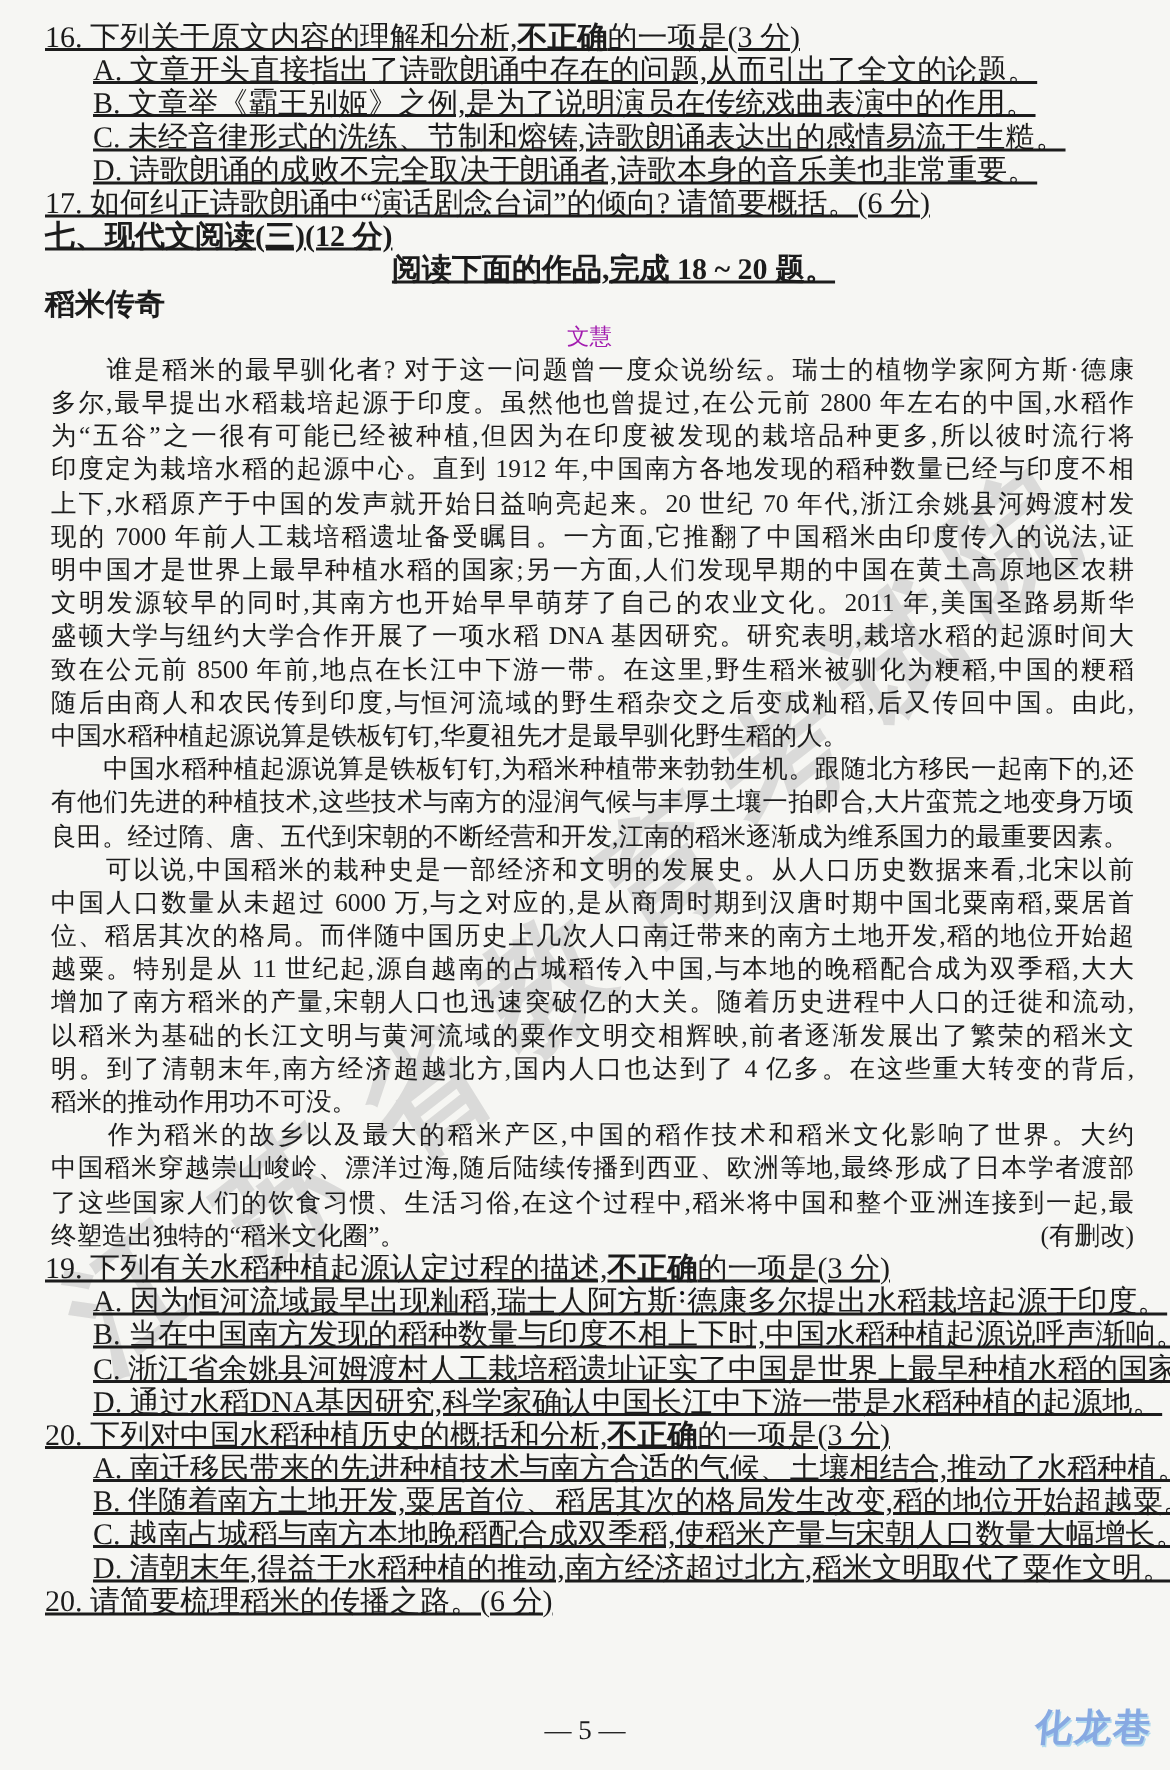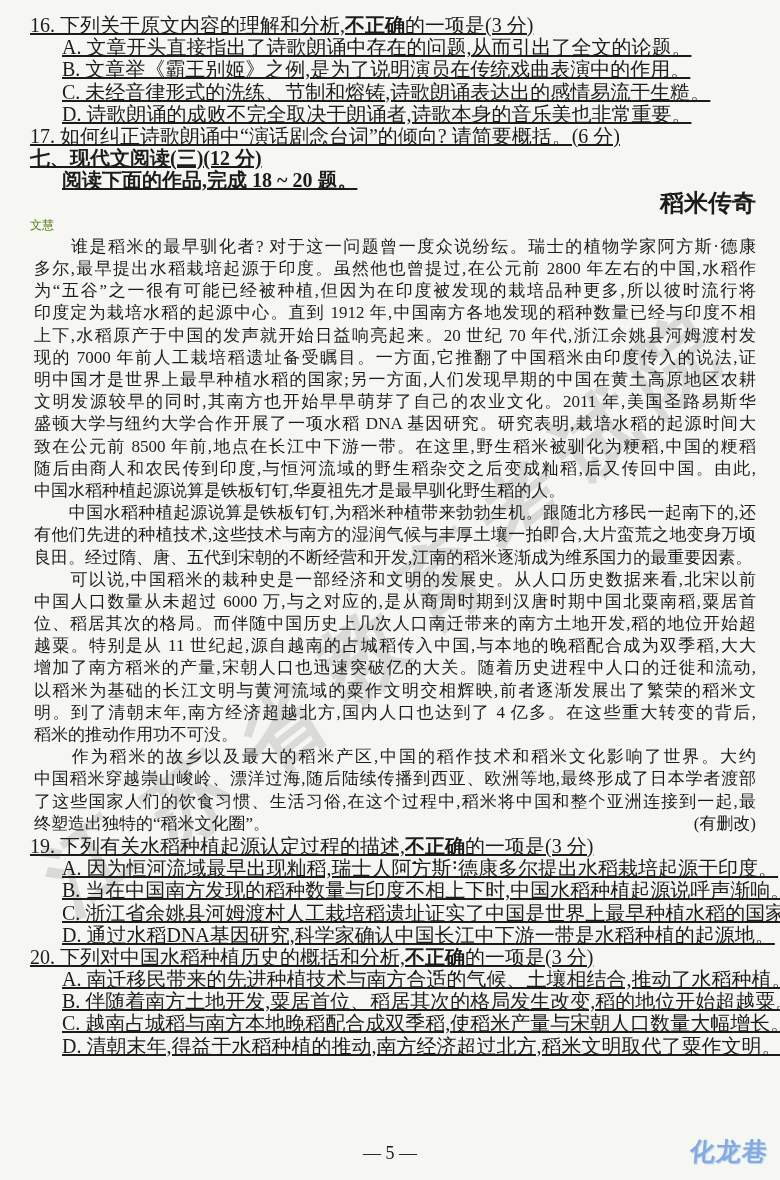--- a/index.html
+++ b/index.html
@@ -10,35 +10,35 @@
     color:#1c1c1c;
     overflow:hidden;
     position:relative;
   }
   .page{position:absolute;inset:0;}
   .content{position:relative;padding:14px 24px 0 30px;z-index:2;}
   .line{font-size:20px;line-height:22.2px;height:22.2px;white-space:nowrap;text-decoration:underline;}
   .q{padding-left:0;}
   .opt{padding-left:32px;}
   .bold{font-weight:700;}
-  .instr{padding-left:32px;}
+  .instr{padding-left:32px;text-align:center;}
   .emph{
     font-weight:700;
     -webkit-text-emphasis:filled dot #111;
     text-emphasis:filled dot #111;
     -webkit-text-emphasis-position:under left;
     text-emphasis-position:under left;
   }
   .title{
-    text-align:right;font-weight:700;font-size:24px;
+    text-align:left;font-weight:700;font-size:20px;
     height:22.2px;line-height:22.2px;
   }
   .author{
-    text-align:left;font-size:12px;
-    height:22.2px;line-height:22.2px;color:#4d7c0f;
+    text-align:center;font-size:15px;
+    height:22.2px;line-height:22.2px;color:#a21caf;
   }
   .pline{
     font-size:17px;line-height:22.2px;height:22.2px;
     text-align:justify;text-align-last:justify;
     white-space:normal;
     padding-left:4px;
   }
   .line-end{text-align-last:left;}
   .noterow{
     font-size:17px;line-height:22.2px;height:22.2px;
@@ -160,19 +160,20 @@
       </div>
 
     <div class="line q"><span>20. 下列对中国水稻种植历史的概括和分析,</span><span class="emph">不正确</span><span>的一项是(3 分)</span></div>
     <div>
         <div class="line opt">A. 南迁移民带来的先进种植技术与南方合适的气候、土壤相结合,推动了水稻种植。</div>
         <div class="line opt">B. 伴随着南方土地开发,粟居首位、稻居其次的格局发生改变,稻的地位开始超越粟。</div>
         <div class="line opt">C. 越南占城稻与南方本地晚稻配合成双季稻,使稻米产量与宋朝人口数量大幅增长。</div>
         <div class="line opt">D. 清朝末年,得益于水稻种植的推动,南方经济超过北方,稻米文明取代了粟作文明。</div>
       </div>
 
+    <div class="line q">20. 请简要梳理稻米的传播之路。(6 分)</div>
 
   </div>
 
   <div class="footer">— 5 —</div>
   <div class="brand">化龙巷</div>
 
 </div>
 
 </body></html>

